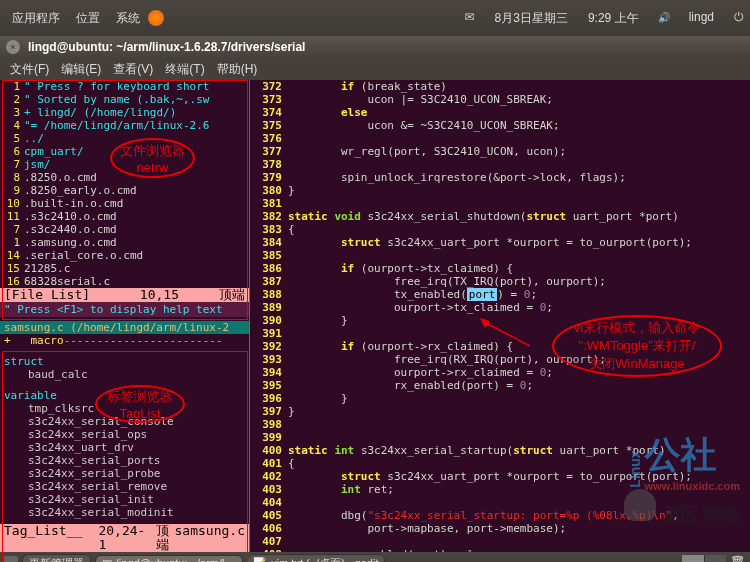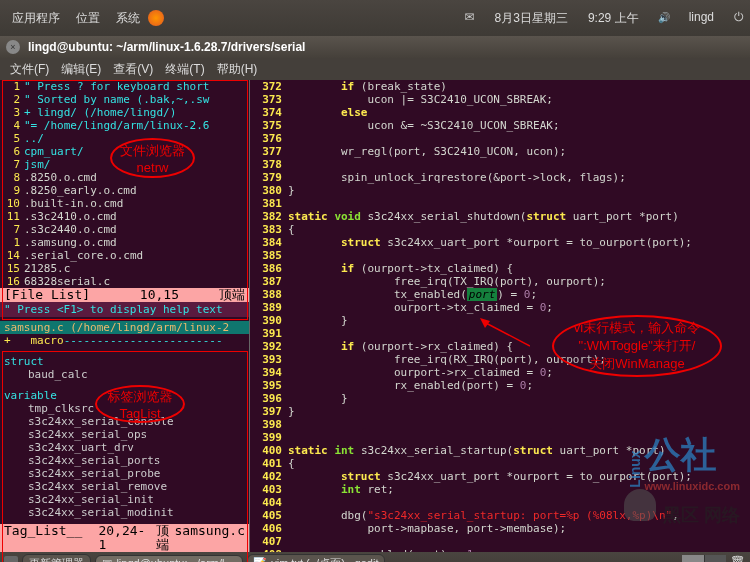--- a/index.html
+++ b/index.html
@@ -27,21 +27,21 @@
 .left-pane { width: 250px; display: flex; flex-direction: column; border-right: 1px solid #666; position: relative; }
 .right-pane { flex: 1; position: relative; overflow: hidden; }
 
 .netrw { flex: 0 0 auto; position: relative; }
 .netrw-line { display: flex; white-space: pre; line-height: 13px; }
 .ln-col { width: 24px; text-align: right; color: #fce94f; padding-right: 4px; }
 .nw-text { flex: 1; color: #888; }
 .nw-comment { color: #34e2e2; }
 .nw-dir { color: #34e2e2; }
 .nw-file { color: #d3d7cf; }
-.nw-hl { background: #15803d; color: #000; padding: 0 2px; font-style: italic; }
+.nw-hl { background: #7dd3fc; color: #000; padding: 0 2px; }
 
 .status-line { background: #fca5a5; color: #000; display: flex; padding: 0 4px; font-size: 13px; line-height: 14px; }
 .status-line .sl-left { flex: 1; }
 .status-line .sl-right { }
 
 .helpbar { background: #5a1a3f; color: #34e2e2; padding: 1px 4px; line-height: 13px; }
 .samsung-title { color: #e9b96e; background: #0f766e; padding: 0 4px; line-height: 13px; }
 .macro-line { color: #fce94f; background: #300a24; padding: 0 4px; line-height: 13px; }
 .macro-line .dashes { color: #34e2e2; }
 

